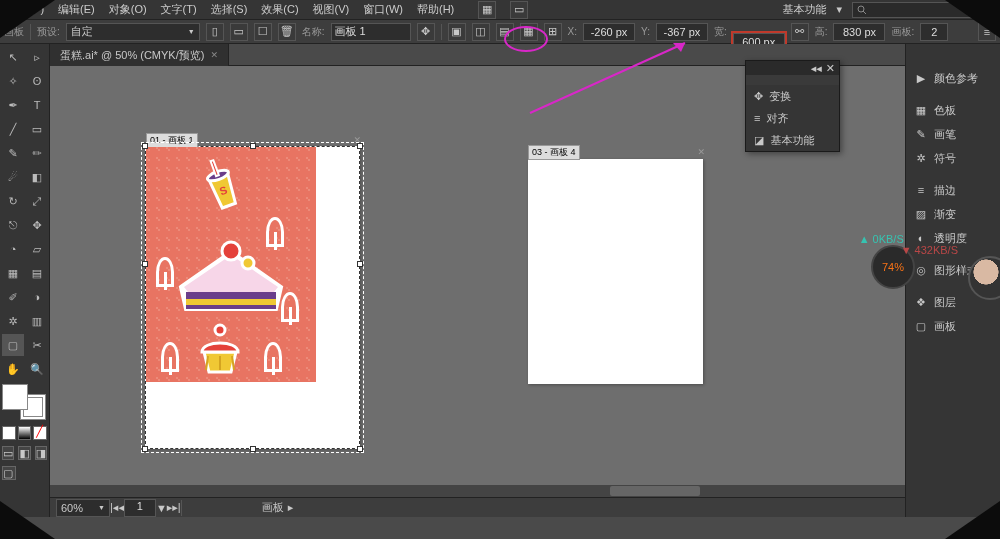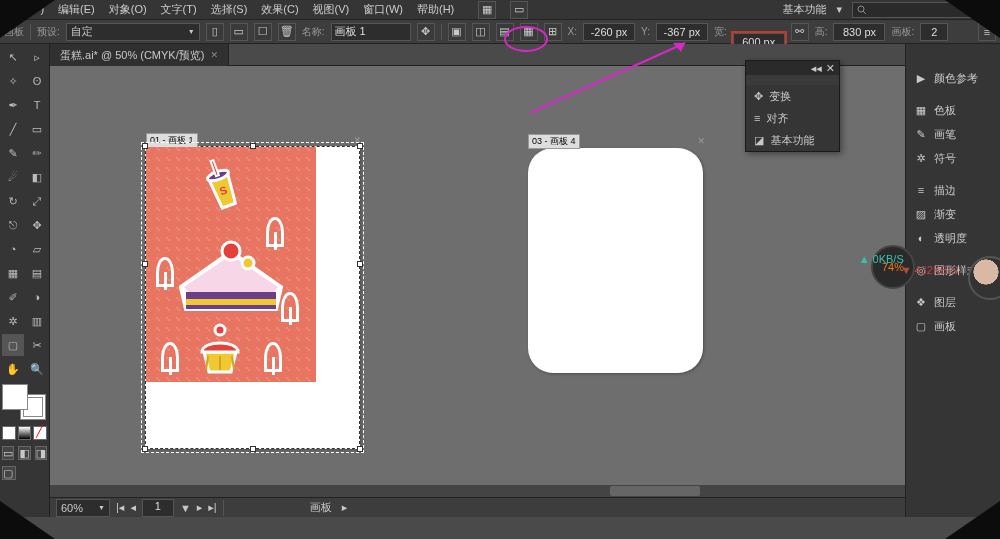--- a/index.html
+++ b/index.html
@@ -41,33 +41,33 @@
 .illus::before { content:''; position:absolute; inset:0; background:
  radial-gradient(circle at 10% 10%,#ec8b7a 1px,transparent 1.5px),
  radial-gradient(circle at 30% 30%,#ec8b7a 1px,transparent 1.5px);
  background-size:10px 10px; }
 .sticker { position:absolute; filter:none; }
 .cake { left:30px; top:90px; width:110px; height:80px; }
 .cup { left:55px; top:10px; width:40px; height:55px; }
 .cupcake { left:50px; top:175px; width:48px; height:52px; }
 .lolli { width:18px; height:30px; border:3px solid #fff; border-radius:50% 50% 0 0; }
 .lolli::after { content:''; position:absolute; top:12px; left:5px; width:3px; height:18px; background:#fff; }
-.ab2 { left:478px; top:82px; width:175px; height:225px;border-radius:25px; }
+.ab2 { left:478px; top:93px; width:175px; height:225px; }
 .handle { position:absolute; width:6px; height:6px; background:#fff; border:1px solid #333; }
-.statusbar { position:absolute; bottom:0; left:0; right:0; height:20px; background:#3d3d3d; border-top:1px solid #222; display:flex; align-items:center; padding:0 6px; gap:6px; }
+.statusbar { position:absolute; bottom:0; left:0; right:0; height:20px; background:#3d3d3d; border-top:1px solid #222; display:flex; align-items:center; padding:0 6px; }
 .rpanel { width:95px; background:#353535; border-left:1px solid #222; padding:4px 0; }
 .prow { height:24px; display:flex; align-items:center; gap:6px; padding:0 8px; }
 .ricon { width:14px; height:14px; display:flex; align-items:center; justify-content:center; }
 .floatpanel { position:absolute; right:160px; top:60px; width:95px; background:#353535; border:1px solid #1a1a1a; box-shadow:2px 2px 6px rgba(0,0,0,.4); }
 .fphdr { height:14px; background:#2a2a2a; display:flex; justify-content:flex-end; align-items:center; padding:0 4px; gap:4px; font-size:8px; }
 .fprow { height:22px; display:flex; align-items:center; gap:6px; padding:0 8px; font-size:10px; }
 .circle-anno { position:absolute; border:2px solid #d827c8; border-radius:50%; pointer-events:none; }
 .arrow-anno { position:absolute; pointer-events:none; }
 .pctbadge { position:absolute; right:85px; top:245px; width:44px; height:44px; border-radius:50%; background:#2a2a2a; color:#f97316; display:flex; align-items:center; justify-content:center; font-size:13px; border:2px solid #444; }
-.pctside { position:absolute; right:42px; top:254px; font-size:8px; color:#37c3b1; line-height:1; }
+.pctside { position:absolute; right:42px; top:234px; font-size:8px; color:#37c3b1; line-height:1; }
 .pctside .dn { color:#b94747; display:block;margin-left:42px; }
 .avatar { position:absolute; right:-12px; top:256px; width:44px; height:44px; border-radius:50%; background: radial-gradient(circle at 40% 35%, #d9b9a3 35%, #333 36%); border:2px solid #555; }
 .sep { width:1px; height:16px; background:#555; }
 .hscroll { position:absolute; bottom:20px; left:0; right:0; height:12px; background:#444; }
 .hscroll .thumb { position:absolute; left:560px; width:90px; top:1px; height:10px; background:#666; border-radius:2px; }
 .corner { position:absolute; width:55px; height:38px; background:#0c0c0c; }
 .c-tl{top:0;left:0;clip-path:polygon(0 0,100% 0,0 100%);} 
 .c-tr{top:0;right:0;clip-path:polygon(0 0,100% 0,100% 100%);} 
 .c-bl{bottom:0;left:0;clip-path:polygon(0 0,0 100%,100% 100%);} 
 .c-br{bottom:0;right:0;clip-path:polygon(100% 0,100% 100%,0 100%);} 

